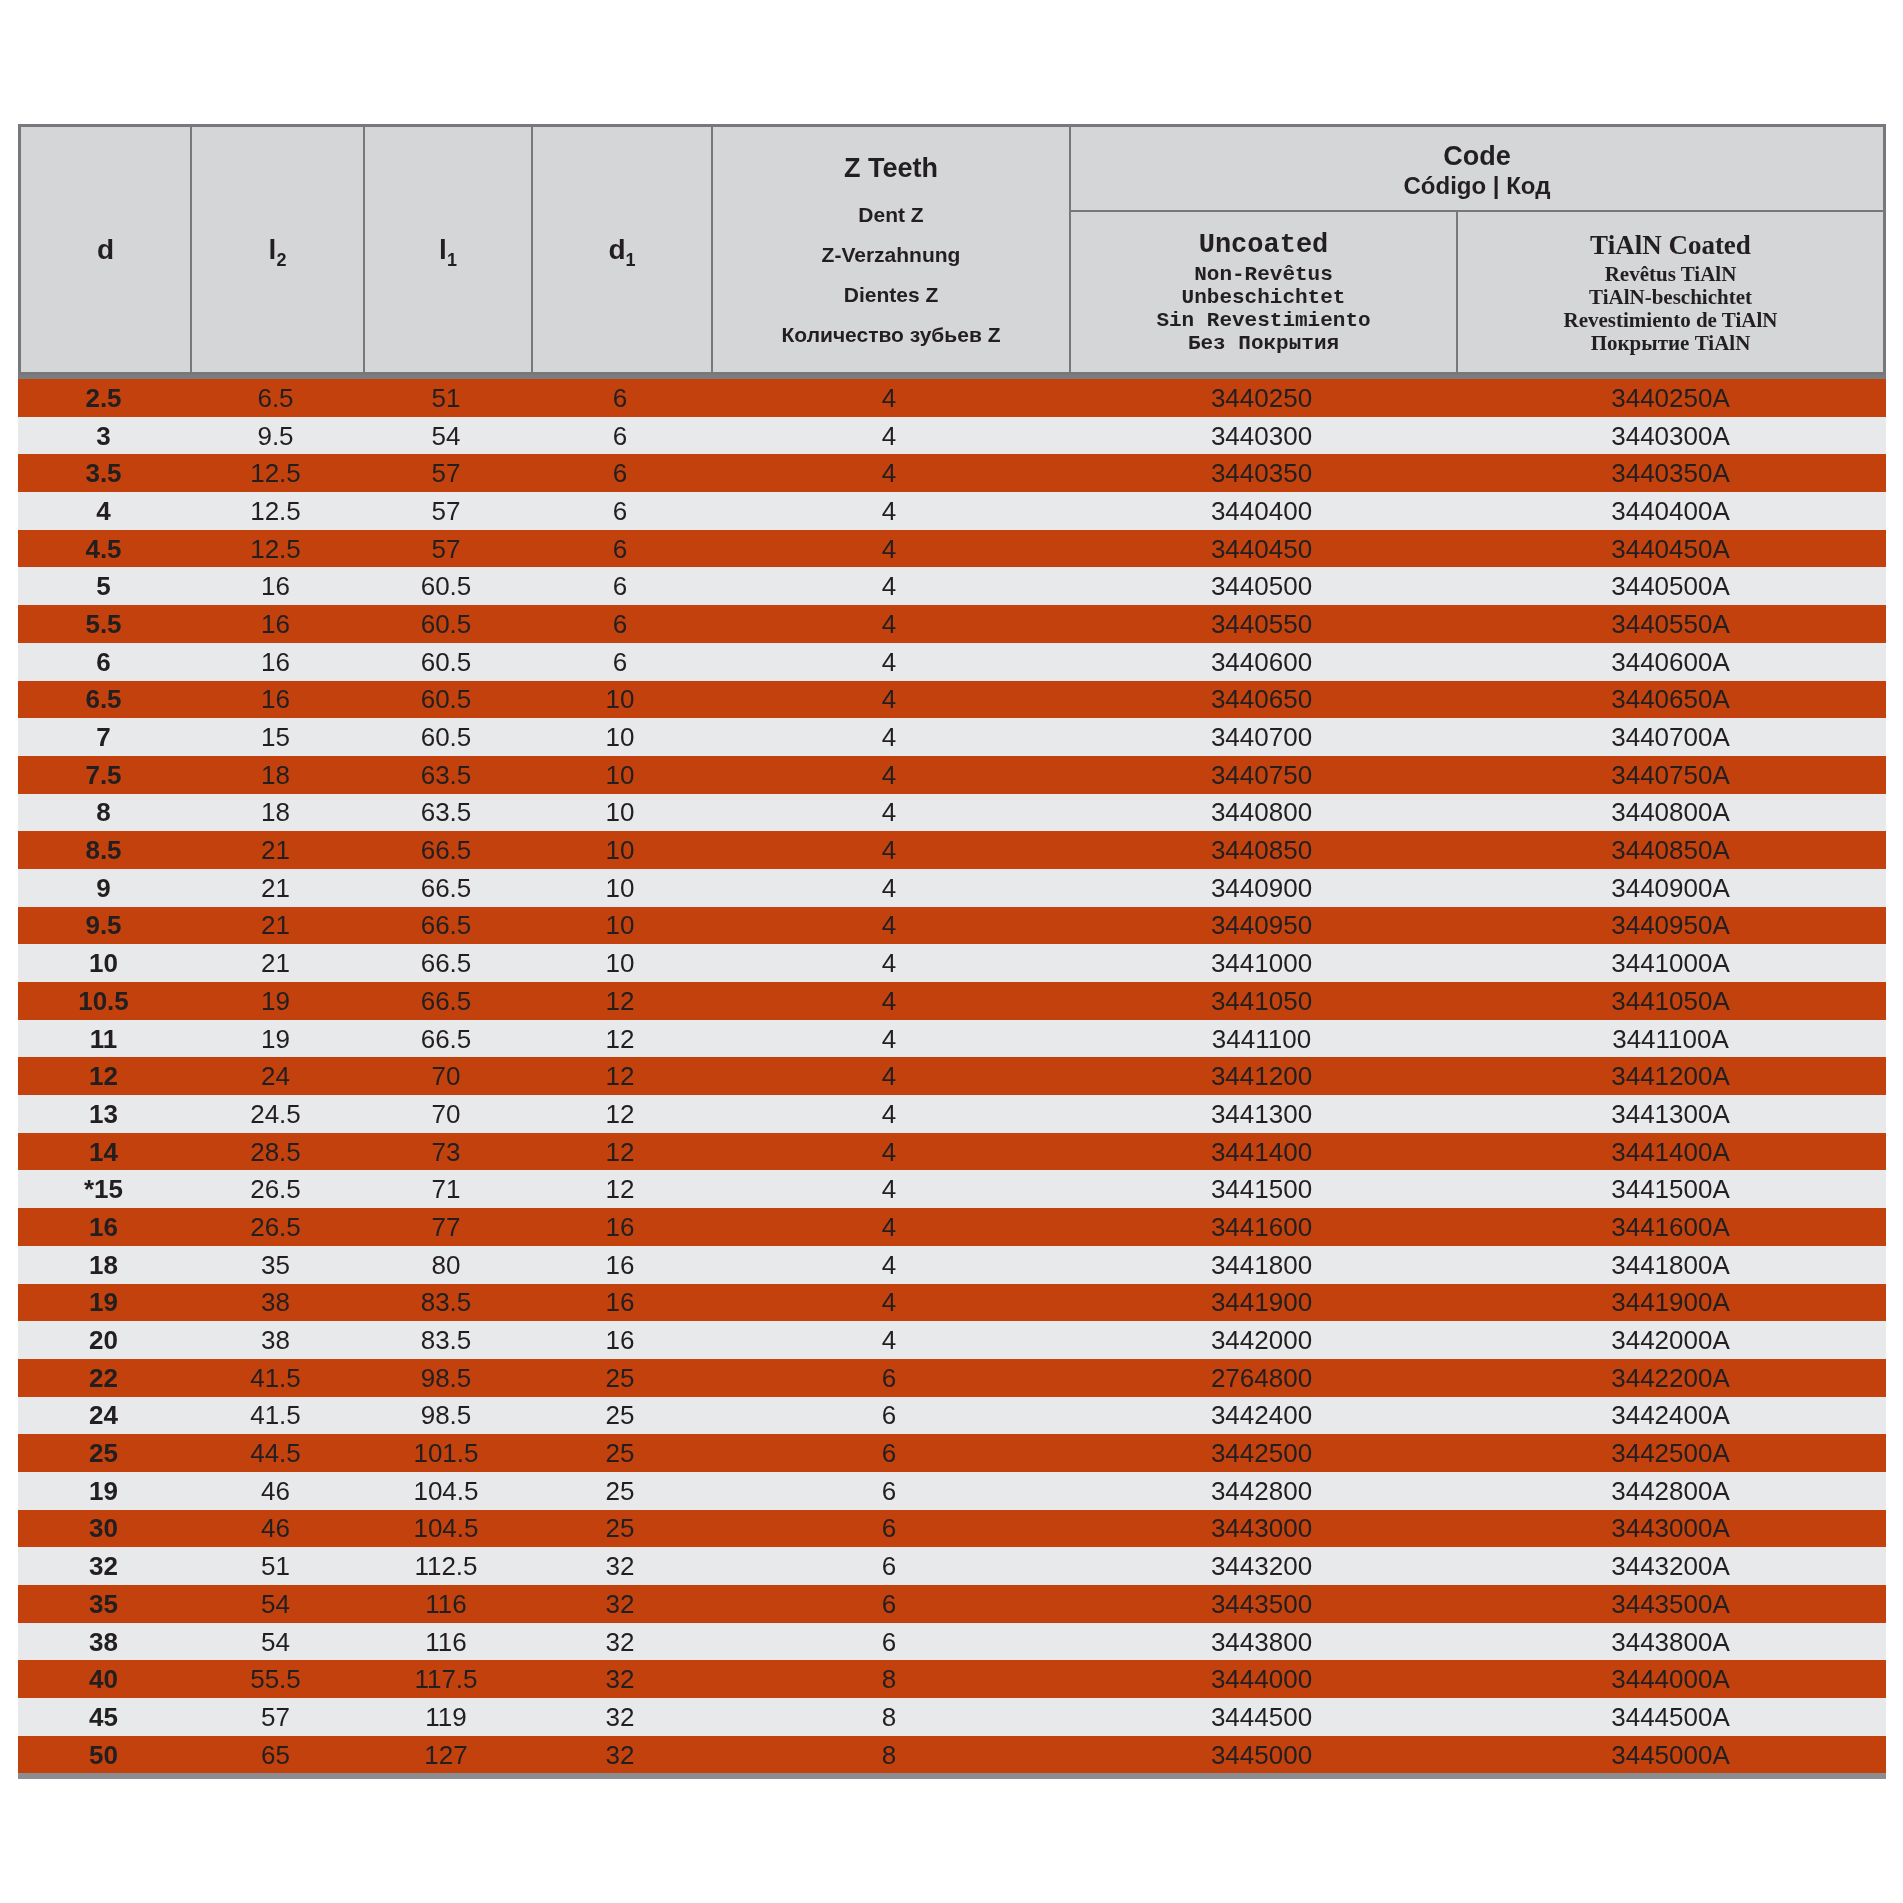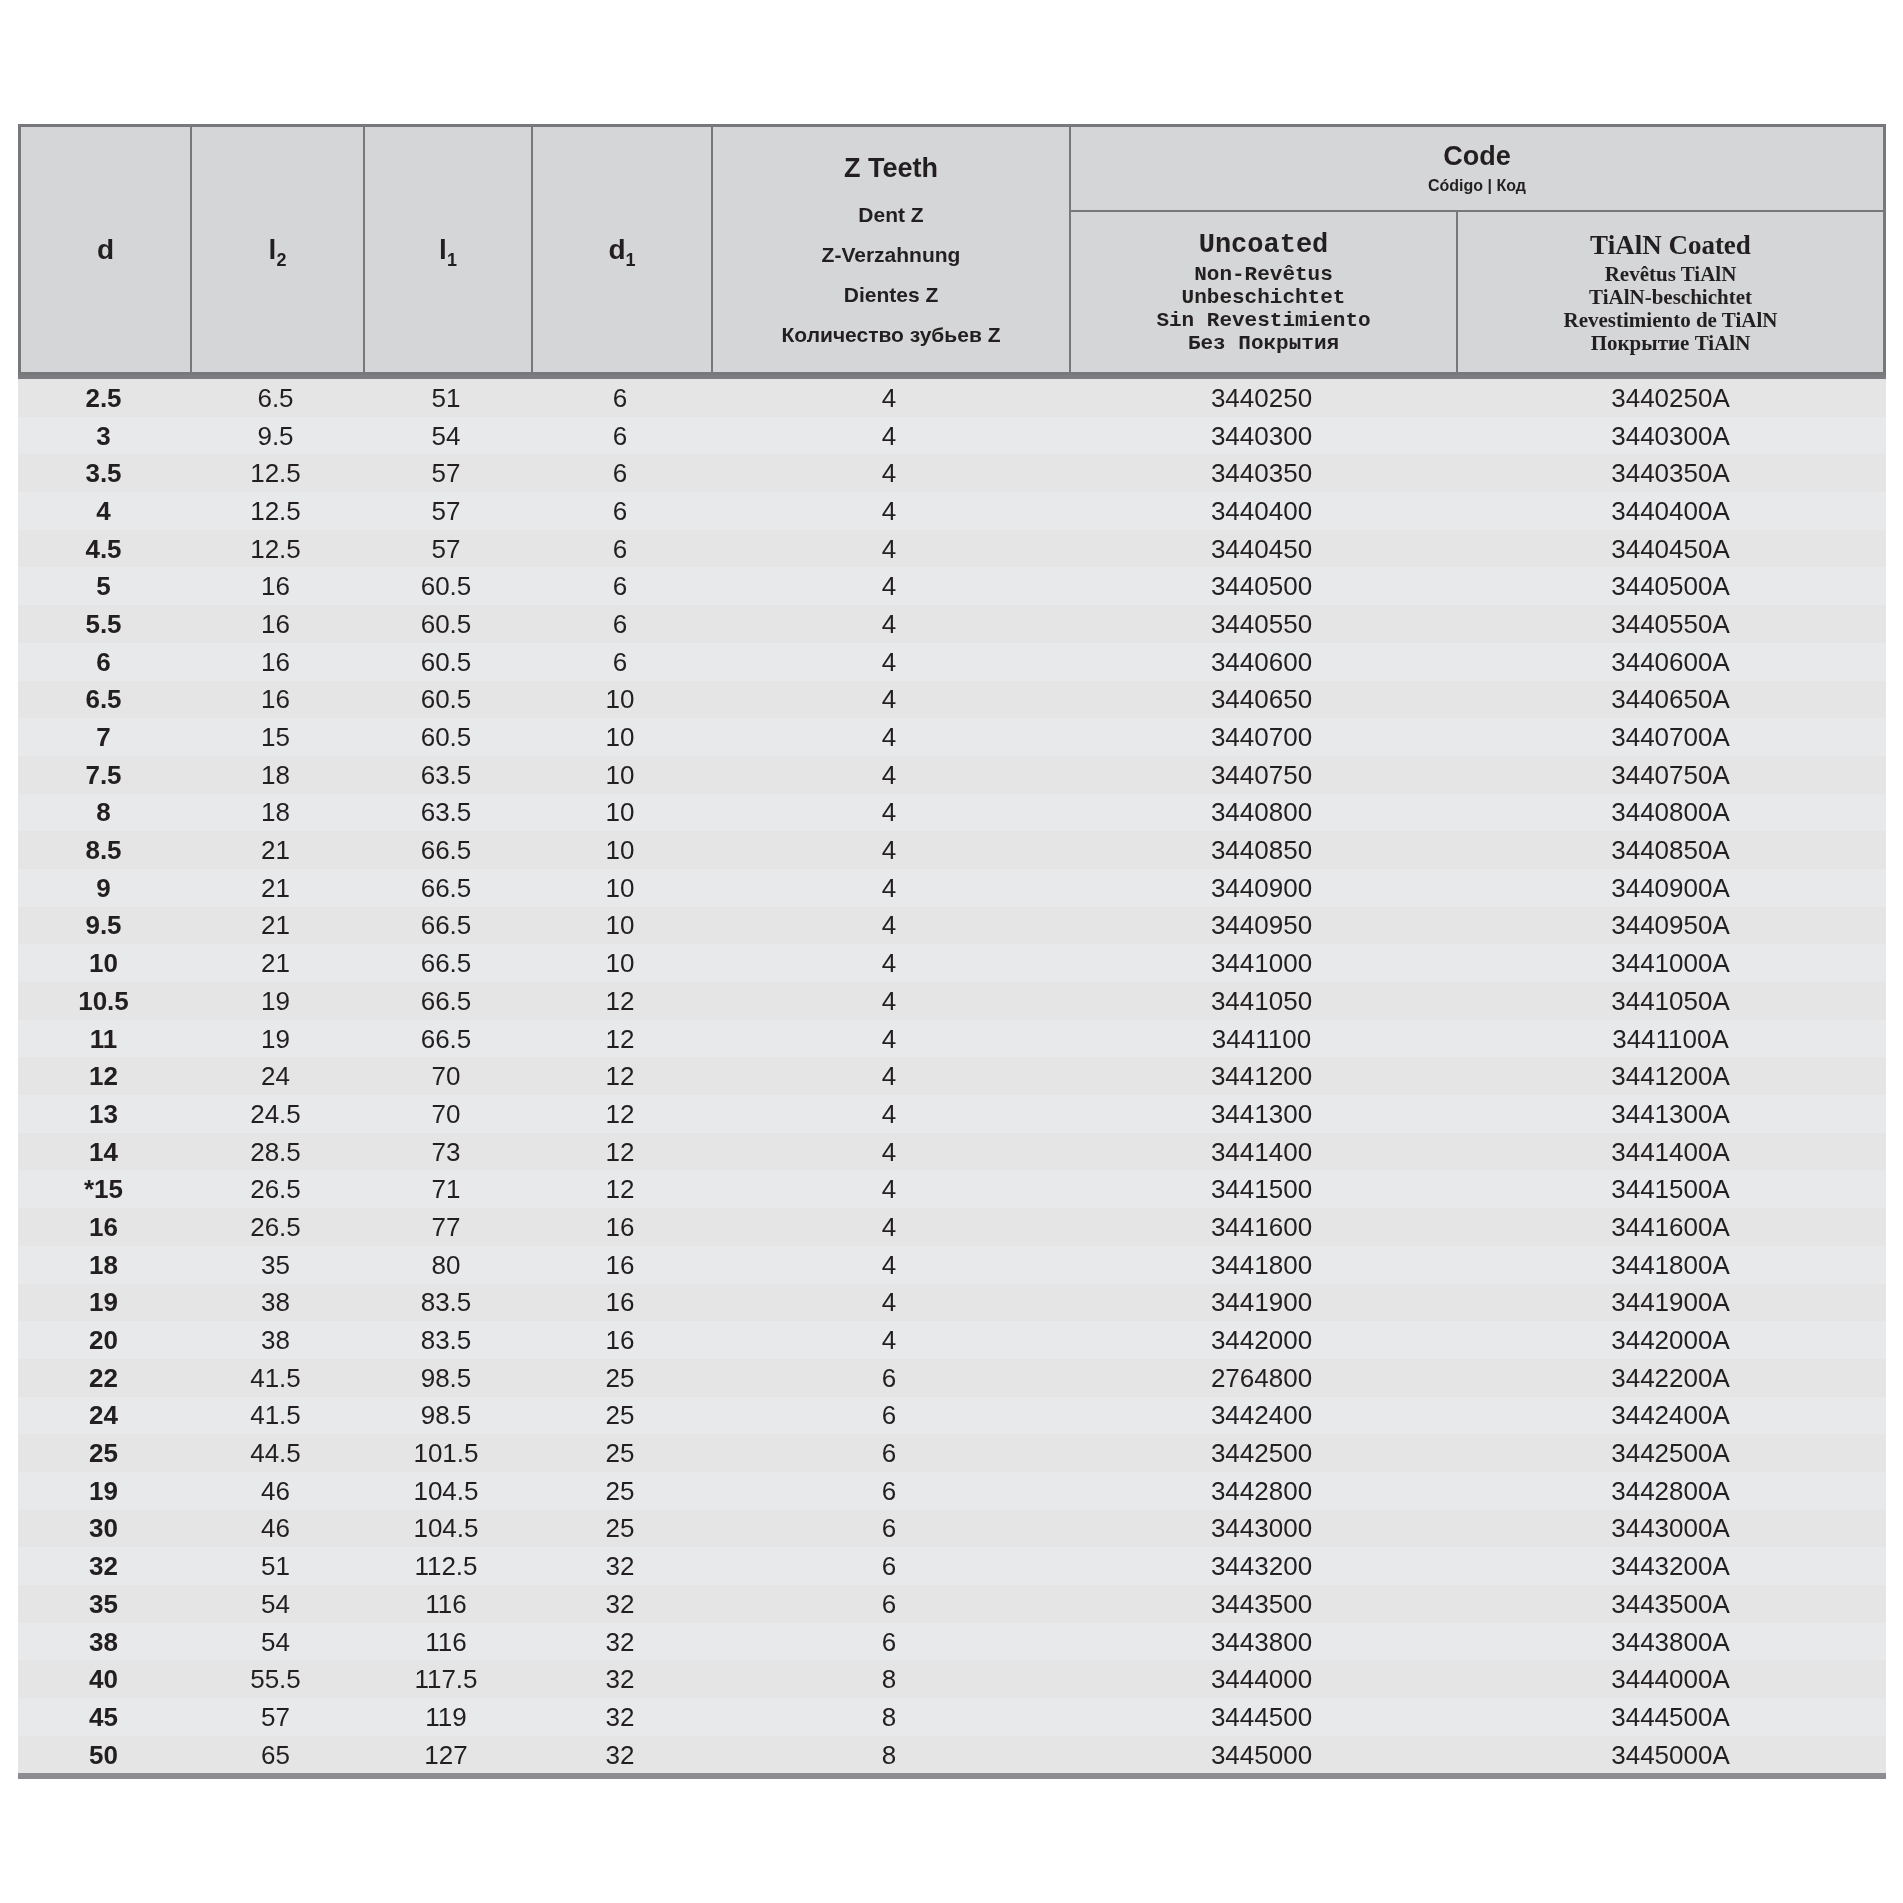--- a/index.html
+++ b/index.html
@@ -77,21 +77,21 @@
     background: #7b7d80;
     width: 100%;
   }
   
   .tbody { width: 100%; }
   .row {
     display: grid;
     grid-template-columns: 171px 173px 168px 180px 358px 387px 1fr;
     height: 37.7px;
     align-items: center;
-    background: #e5e5e5;
+    background: #c2410c;
   }
   .row.alt { background: #e8e9ea; }
   .cell {
     text-align: center;
     font-size: 26px;
     line-height: 1;
   }
   .cell.dcol { font-weight: bold; }
   
   .bottom-rule {
@@ -121,21 +121,21 @@
       </div>
       <div class="hcell span2">
         <div class="h-title">Z Teeth</div>
         <div class="h-line">Dent Z</div>
         <div class="h-line">Z-Verzahnung</div>
         <div class="h-line">Dientes Z</div>
         <div class="h-line">Количество зубьев Z</div>
       </div>
       <div class="hcell code-cell">
         <div class="h-title">Code</div>
-        <div class="h-line" style="font-size:16px;">Código | Код</div>
+        <div class="h-line" style="font-size:24px;">Código | Код</div>
       </div>
       <div class="hcell sub-uncoated">
         <div class="h-title">Uncoated</div>
         <div class="h-line">Non-Revêtus</div>
         <div class="h-line">Unbeschichtet</div>
         <div class="h-line">Sin Revestimiento</div>
         <div class="h-line">Без Покрытия</div>
       </div>
       <div class="hcell sub-coated last">
         <div class="h-title">TiAlN Coated</div>

